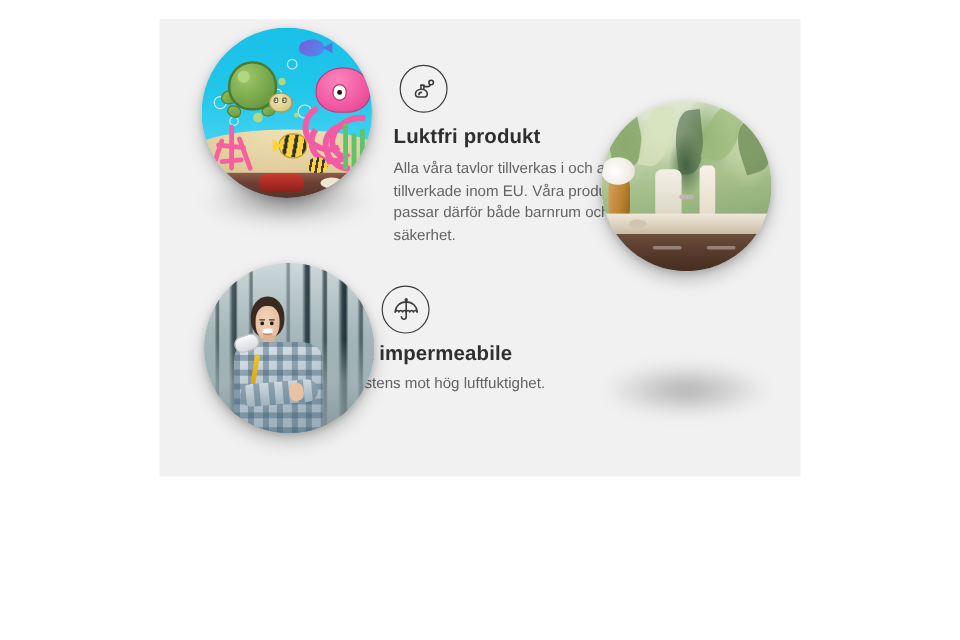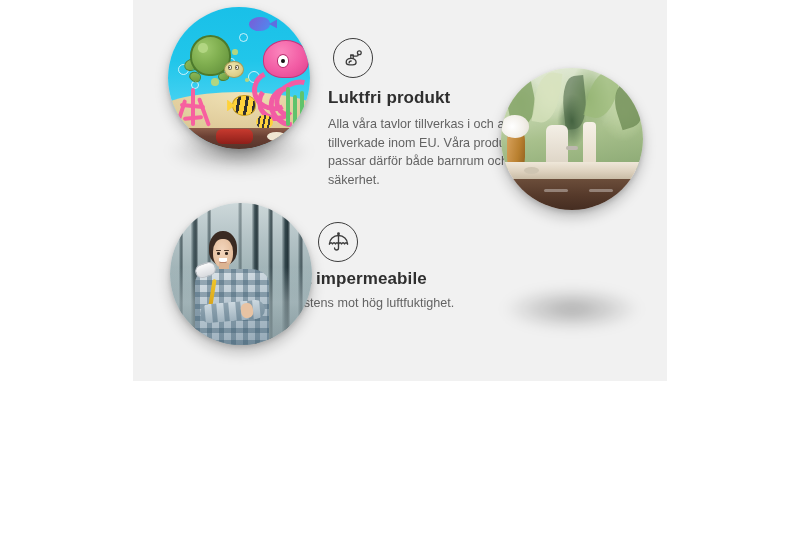--- a/index.html
+++ b/index.html
@@ -19,21 +19,21 @@
     position: relative;
     width: 800px;
     height: 533px;
     background: #ffffff;
   }
 
   
   .panel {
     position: absolute;
     left: 133px;
-    top: 0;
+    top: 16px;
     width: 534px;
     height: 381px;
     background: #f1f1f1;
     overflow: hidden;
   }
 
   .text-col { position: absolute; }
 
   .icon-wrap {
     width: 40px;

